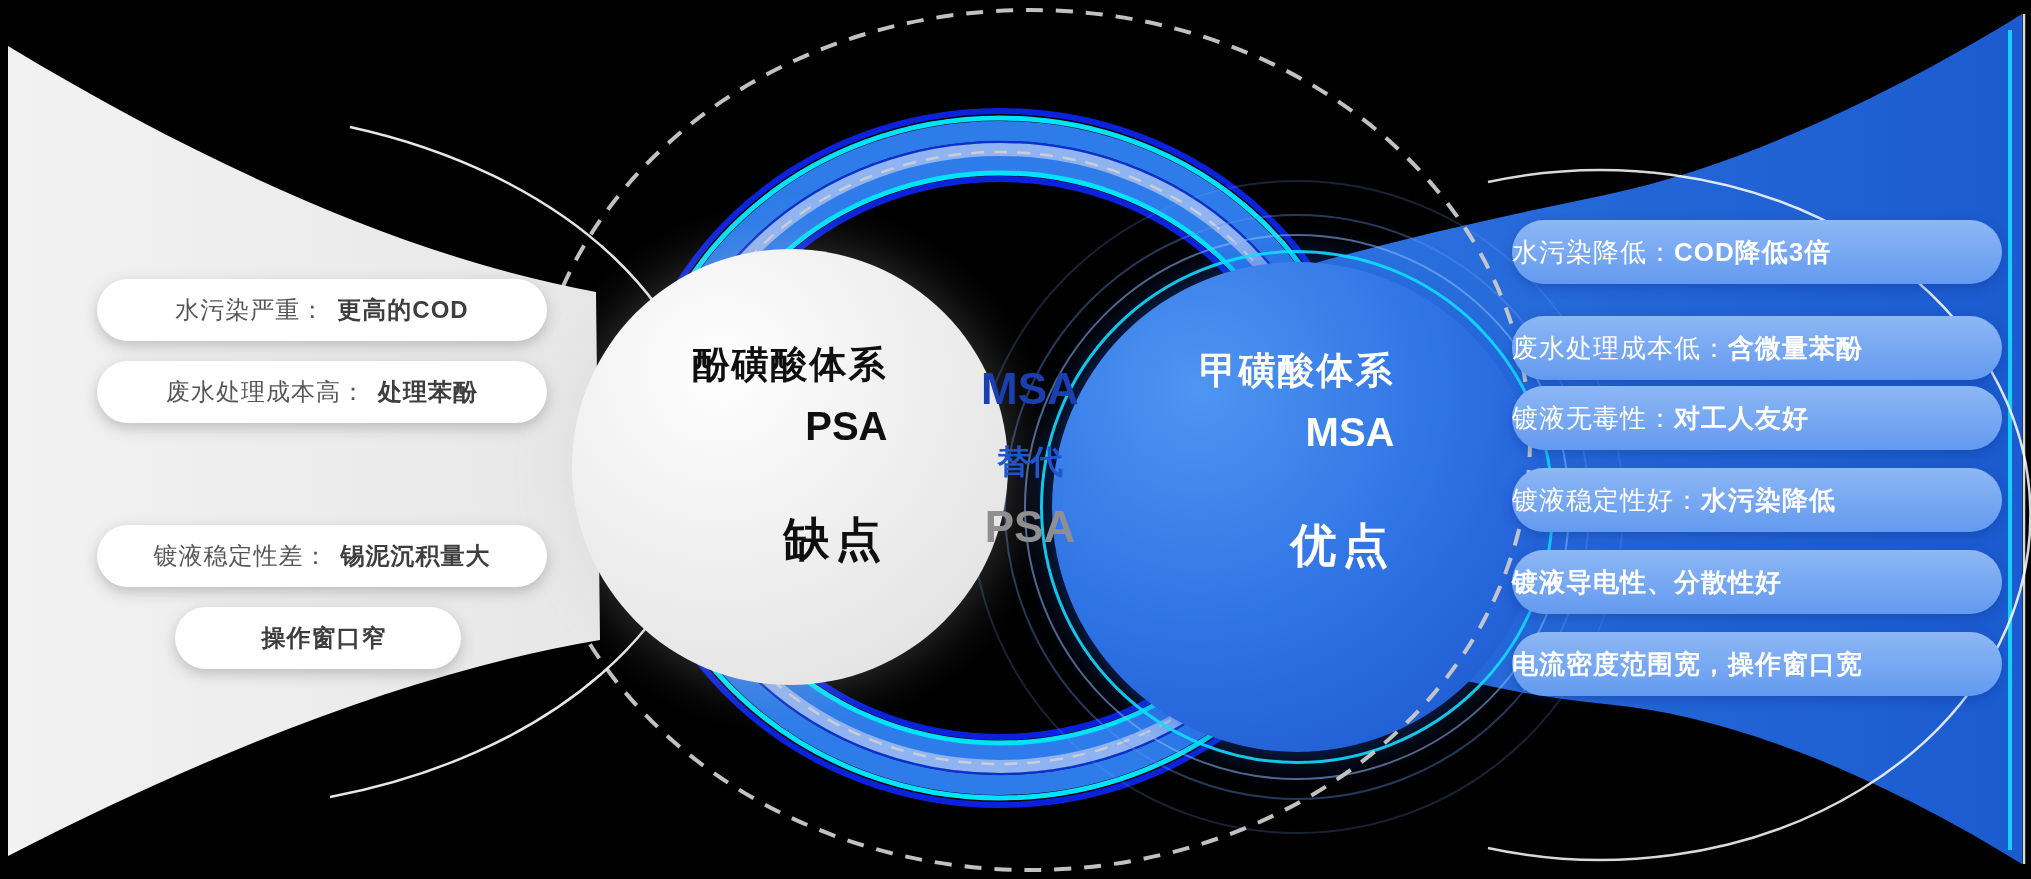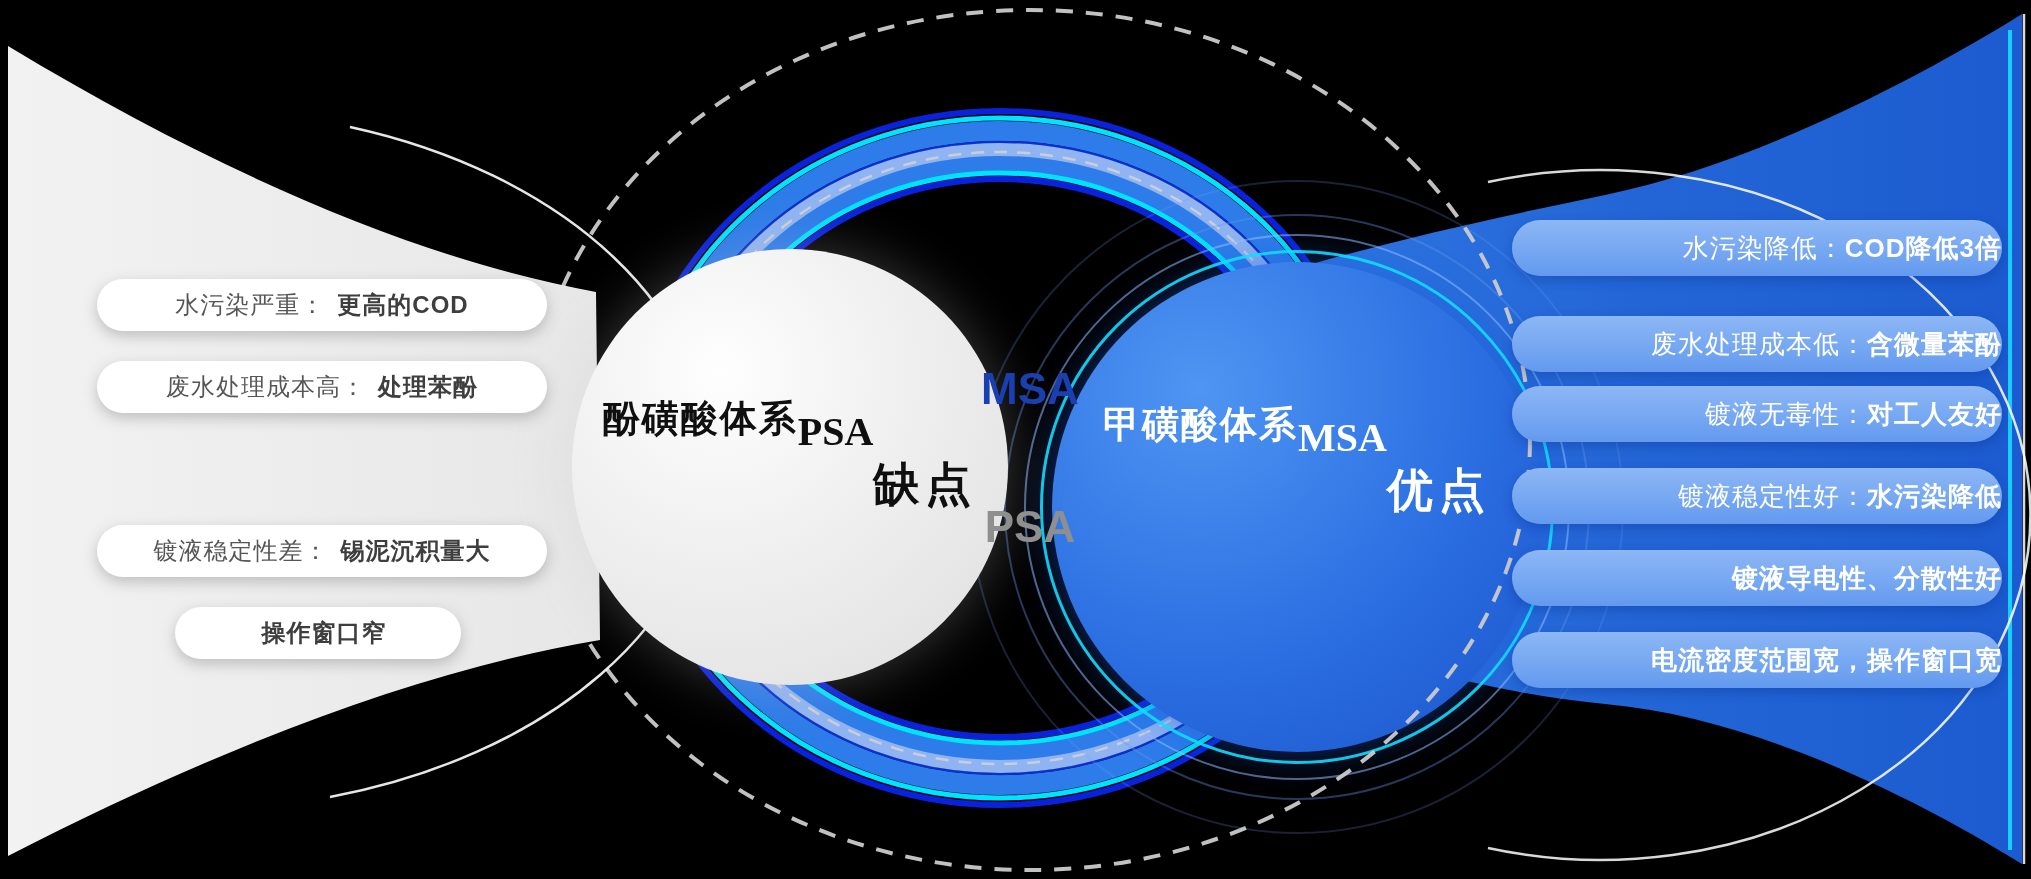--- a/index.html
+++ b/index.html
@@ -1,43 +1,43 @@
 <!DOCTYPE html>
 <html><head>
 <meta charset="utf-8">
 <style>
   html,body{margin:0;padding:0;background:#000;}
   #stage{position:relative;width:2031px;height:879px;background:#000;overflow:hidden;
          font-family:"Liberation Sans","DejaVu Sans",sans-serif;}
   #stage svg{position:absolute;left:0;top:0;}
   
-  .pill-l{position:absolute;left:97px;width:450px;height:52px;border-radius:31px;background:#ffffff;
+  .pill-l{position:absolute;left:97px;width:450px;height:62px;border-radius:31px;background:#ffffff;
           box-shadow:0 5px 14px rgba(110,110,110,.38);display:flex;align-items:center;justify-content:center;
           font-size:24px;color:#565656;letter-spacing:1px;white-space:nowrap;gap:12px;}
   .pill-l b{color:#3e3e3e;font-weight:700;}
   
-  .pill-r{position:absolute;left:1512px;width:490px;height:56px;border-radius:32px;
+  .pill-r{position:absolute;left:1512px;width:490px;height:64px;border-radius:32px;
           background:linear-gradient(180deg,#8db7f5 0%,#639aef 100%);
-          box-shadow:0 4px 12px rgba(8,40,130,.30);display:flex;align-items:center;justify-content:flex-end;
+          box-shadow:0 4px 12px rgba(8,40,130,.30);display:flex;align-items:center;justify-content:flex-start;
           font-size:26px;color:#ffffff;letter-spacing:1px;white-space:nowrap;}
   .pill-r b{font-weight:700;}
   
   .circle{position:absolute;border-radius:50%;display:flex;align-items:center;justify-content:center;text-align:center;}
   #circle-psa{left:572px;top:249px;width:436px;height:436px;
      background:radial-gradient(circle at 34% 28%, #fefefe 0%, #efefef 45%, #dedede 100%);
      box-shadow:0 0 55px rgba(200,200,200,.30);}
   #circle-msa{left:1052px;top:262px;width:490px;height:490px;
      background:radial-gradient(circle at 30% 26%, #4f95f2 0%, #2b6fe2 55%, #1b53cb 100%);
      box-shadow:0 0 40px rgba(30,90,220,.55);}
   .ring{position:absolute;border-radius:50%;pointer-events:none;}
   .ring1{inset:-12px;border:3px solid #12dbff;opacity:.9;}
   .ring2{inset:-28px;border:2px solid rgba(140,185,255,.55);}
   .ring3{inset:-48px;border:2px solid rgba(100,150,240,.38);}
   .ring4{inset:-82px;border:2px solid rgba(110,160,250,.22);}
-  .c-stack{display:flex;align-items:flex-start;font-family:Liberation Serif, serif;}
+  .c-stack{display:flex;flex-direction:column;align-items:flex-end;}
   #circle-psa .c-stack{transform:translateY(-12px);color:#0f0f0f;}
   #circle-msa .c-stack{transform:translateY(-46px);color:#ffffff;}
   .c-sys{font-size:37px;font-weight:700;letter-spacing:2px;}
   .c-abbr{font-size:40px;font-weight:700;margin-top:14px;}
   .c-tag{font-size:46px;font-weight:700;margin-top:60px;letter-spacing:6px;}
   
   .mid{position:absolute;left:930px;width:200px;text-align:center;font-weight:700;}
   #mid-msa{top:364px;font-size:44px;}
   #mid-sub{top:440px;font-size:33px;}
   #mid-psa{top:502px;font-size:44px;}
@@ -158,15 +158,16 @@
   <div class="pill-l" style="top:525px">
     <span>镀液稳定性差：</span>
       <b>锡泥沉积量大</b>
     </div>
   <div class="pill-l" style="top:607px;left:175px;width:286px">
     <span></span>
       <b>操作窗口窄</b>
     </div>
 
   <div class="mid" id="mid-msa" style="color:#1a3fb0">MSA</div>
+  <div class="mid" id="mid-sub" style="color:#1e56cf">替代</div>
   <div class="mid" id="mid-psa" style="color:#8f8f8f">PSA</div>
 
 </div>
 
 </body></html>

